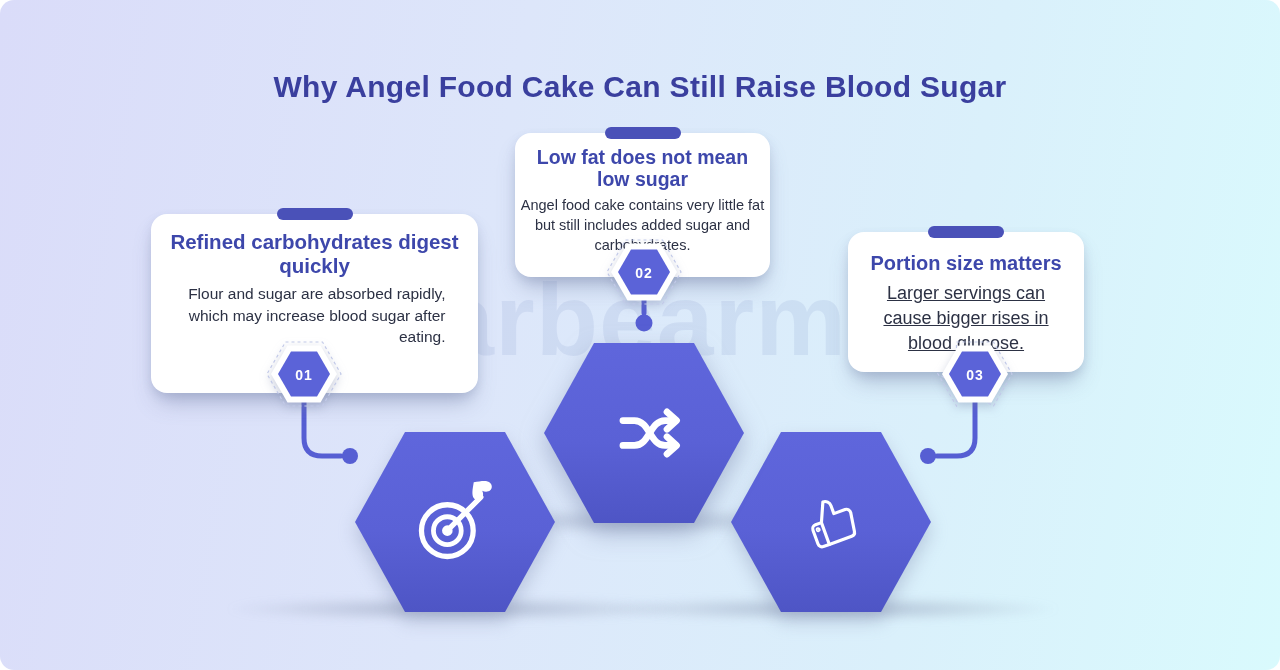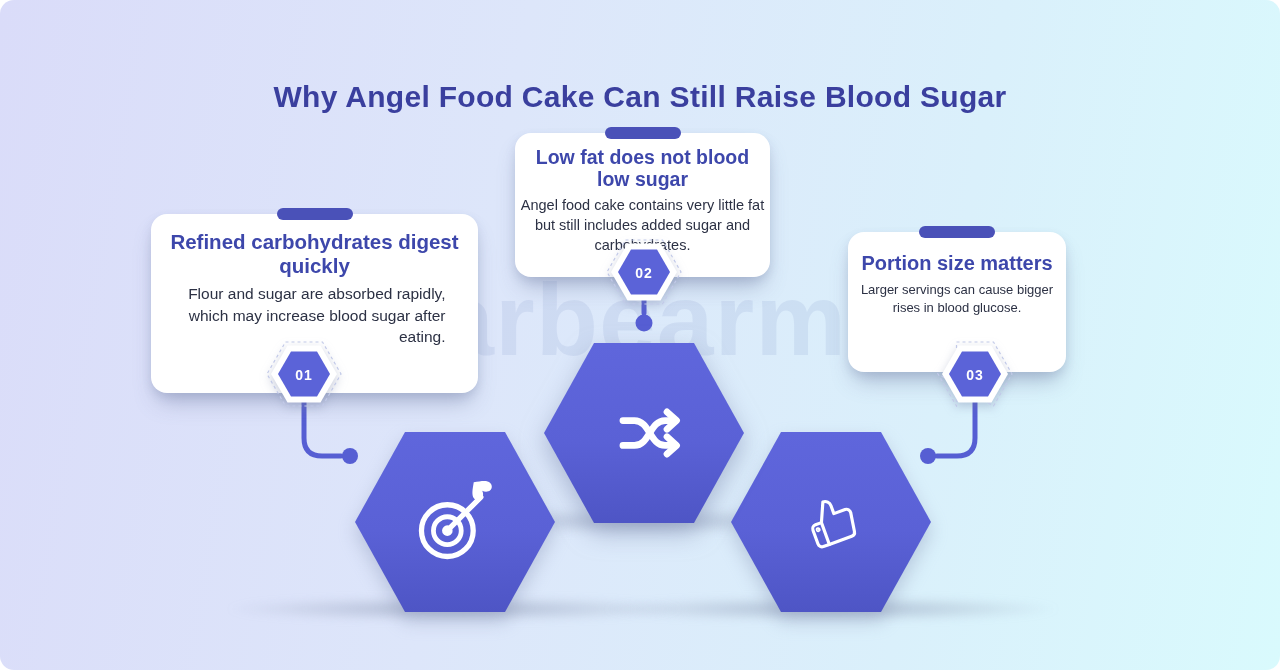--- a/index.html
+++ b/index.html
@@ -2,21 +2,21 @@
 <html><head>
 <meta charset="utf-8">
 <style>
   html,body{margin:0;padding:0;background:#ffffff;font-family:"Liberation Sans",sans-serif;}
   .stage{position:relative;width:1280px;height:670px;overflow:hidden;border-radius:14px;
          background:linear-gradient(100deg,#dadcf9 0%,#dde6fa 38%,#daf0fb 72%,#d9fafd 100%);}
   
   .watermark{position:absolute;left:408px;top:262px;font-size:102px;font-weight:600;
              color:#7f93c9;opacity:.15;letter-spacing:1px;z-index:1;white-space:nowrap;}
   
-  .title{position:absolute;left:0;top:80px;width:100%;text-align:center;z-index:6;
+  .title{position:absolute;left:0;top:70px;width:100%;text-align:center;z-index:6;
          font-size:30px;font-weight:bold;color:#3a3f9e;letter-spacing:.3px;}
   
   .gshadow{position:absolute;border-radius:50%;filter:blur(4px);z-index:2;}
   .gs1{left:225px;top:597px;width:460px;height:24px;
        background:radial-gradient(closest-side,rgba(130,142,170,.55),rgba(130,142,170,0));}
   .gs3{left:601px;top:597px;width:460px;height:24px;
        background:radial-gradient(closest-side,rgba(130,142,170,.55),rgba(130,142,170,0));}
   .gs2{left:464px;top:508px;width:360px;height:26px;
        background:radial-gradient(closest-side,rgba(130,142,170,.5),rgba(130,142,170,0));}
   
@@ -33,23 +33,23 @@
   .pill{position:absolute;top:-6px;left:50%;transform:translateX(-50%);
         width:76px;height:12px;border-radius:6px;background:#4a51b8;}
   .card h2{margin:0;padding:0;font-size:20px;line-height:1.15;font-weight:bold;color:#3d47ab;}
   .card p{margin:6px auto 0;color:#2c3144;line-height:1.38;}
   .c1{left:143px;top:214px;width:327px;height:179px;margin-left:8px;}
   .c1 h2{padding-top:16px;font-size:20.5px;}
   .c1 p{font-size:15.5px;max-width:262px;text-align:right;}
   .c2{left:515px;top:133px;width:255px;height:144px;}
   .c2 h2{padding-top:13px;font-size:19.5px;max-width:240px;margin:0 auto;}
   .c2 p{font-size:14.5px;max-width:250px;margin-top:4px;}
-  .c3{left:848px;top:232px;width:218px;height:140px;}
+  .c3{left:848px;top:232px;width:236px;height:140px;}
   .c3 h2{padding-top:20px;font-size:20px;}
-  .c3 p{font-size:13px;max-width:205px;}
+  .c3 p{font-size:18px;max-width:205px;text-decoration:underline;}
   
   .badge{position:absolute;z-index:8;filter:drop-shadow(0 4px 5px rgba(108,120,160,.35));}
   .b1{left:266px;top:341px;}
   .b2{left:606px;top:239px;}
   .b3{left:937px;top:341px;}
   .badge text{font-family:"Liberation Sans",sans-serif;font-size:14px;font-weight:bold;
               letter-spacing:1px;fill:#ffffff;}
 </style>
 </head>
 <body>
@@ -117,21 +117,21 @@
   </div>
 
   <div class="card c1">
     <div class="pill"></div>
     <h2>Refined carbohydrates digest quickly</h2>
     <p>Flour and sugar are absorbed rapidly, which may increase blood sugar after eating.</p>
   </div>
 
   <div class="card c2">
     <div class="pill"></div>
-    <h2>Low fat does not blood low sugar</h2>
+    <h2>Low fat does not mean low sugar</h2>
     <p>Angel food cake contains very little fat but still includes added sugar and carbohydrates.</p>
   </div>
 
   <div class="card c3">
     <div class="pill"></div>
     <h2>Portion size matters</h2>
     <p>Larger servings can cause bigger rises in blood glucose.</p>
   </div>
 
   <svg class="badge b1" width="76" height="66" viewBox="0 0 76 66">

